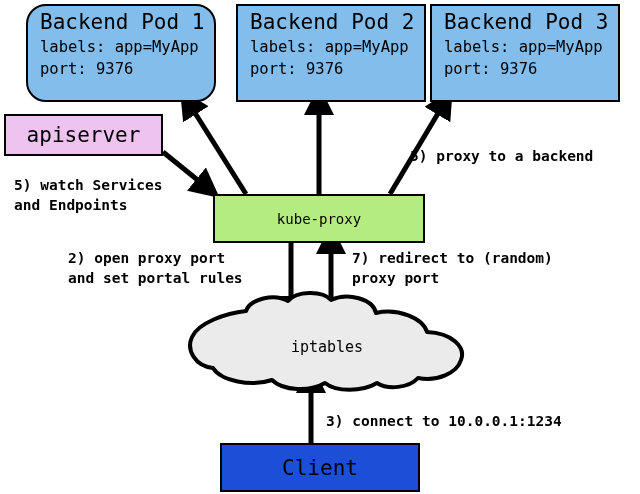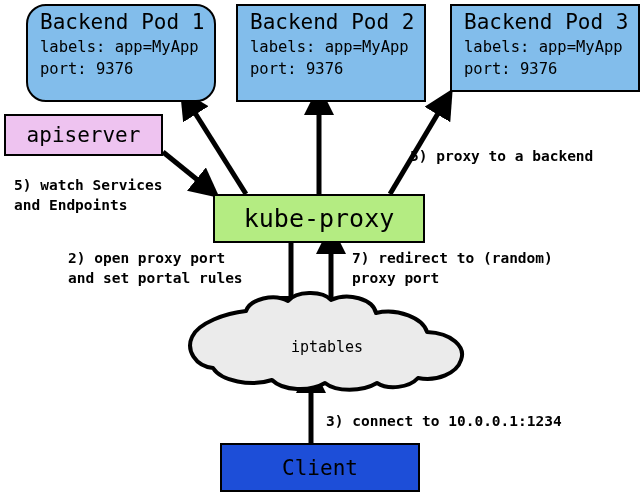--- a/index.html
+++ b/index.html
@@ -49,21 +49,21 @@
   .apiserver {
     background: #eec3f0;
   }
   .apiserver .title {
     font-size: 21px;
   }
   .kubeproxy {
     background: #b4ec82;
   }
   .kubeproxy .title {
-    font-size: 25px;
+    font-size: 14px;
   }
   .client {
     background: #1d4ed8;
   }
   .client .title {
     font-size: 21px;
   }
   .cloud-wrap {
     position: absolute;
   }
@@ -140,21 +140,21 @@
     <div class="meta">labels: app=MyApp</div>
     <div class="meta">port: 9376</div>
   </div>
 
   <div class="node pod" style="left:236px; top:4px; width:190px; height:98px;">
     <div class="title">Backend Pod 2</div>
     <div class="meta">labels: app=MyApp</div>
     <div class="meta">port: 9376</div>
   </div>
 
-  <div class="node pod" style="left:450px; top:4px; width:190px; height:88px;">
+  <div class="node pod" style="left:430px; top:4px; width:190px; height:98px;">
     <div class="title">Backend Pod 3</div>
     <div class="meta">labels: app=MyApp</div>
     <div class="meta">port: 9376</div>
   </div>
 
   <div class="node apiserver" style="left:4px; top:114px; width:159px; height:42px;">
     <div class="title">apiserver</div>
   </div>
 
   <div class="node kubeproxy" style="left:213px; top:194px; width:212px; height:49px;">

